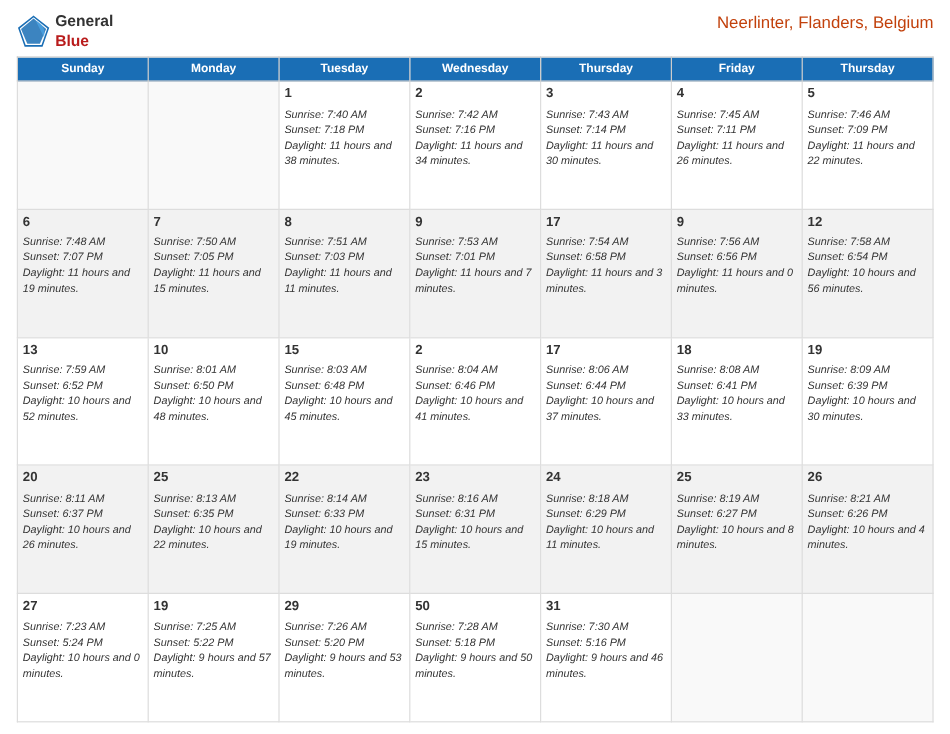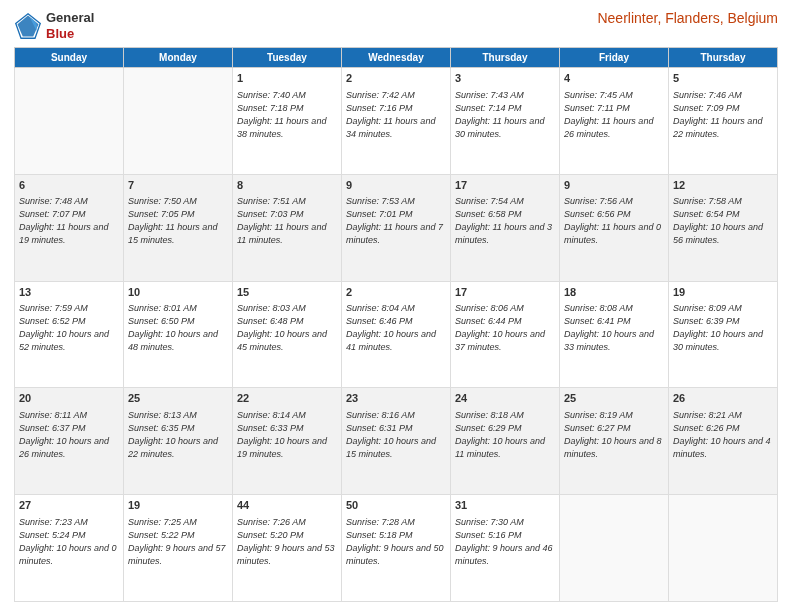--- a/index.html
+++ b/index.html
@@ -247,21 +247,21 @@
         <tr class="row-white">
           <td>
             <span class="day-number">27</span>
             <div class="day-detail">Sunrise: 7:23 AM<br>Sunset: 5:24 PM<br>Daylight: 10 hours and 0 minutes.</div>
           </td>
           <td>
             <span class="day-number">19</span>
             <div class="day-detail">Sunrise: 7:25 AM<br>Sunset: 5:22 PM<br>Daylight: 9 hours and 57 minutes.</div>
           </td>
           <td>
-            <span class="day-number">44</span>
+            <span class="day-number">29</span>
             <div class="day-detail">Sunrise: 7:26 AM<br>Sunset: 5:20 PM<br>Daylight: 9 hours and 53 minutes.</div>
           </td>
           <td>
             <span class="day-number">50</span>
             <div class="day-detail">Sunrise: 7:28 AM<br>Sunset: 5:18 PM<br>Daylight: 9 hours and 50 minutes.</div>
           </td>
           <td>
             <span class="day-number">31</span>
             <div class="day-detail">Sunrise: 7:30 AM<br>Sunset: 5:16 PM<br>Daylight: 9 hours and 46 minutes.</div>
           </td>

